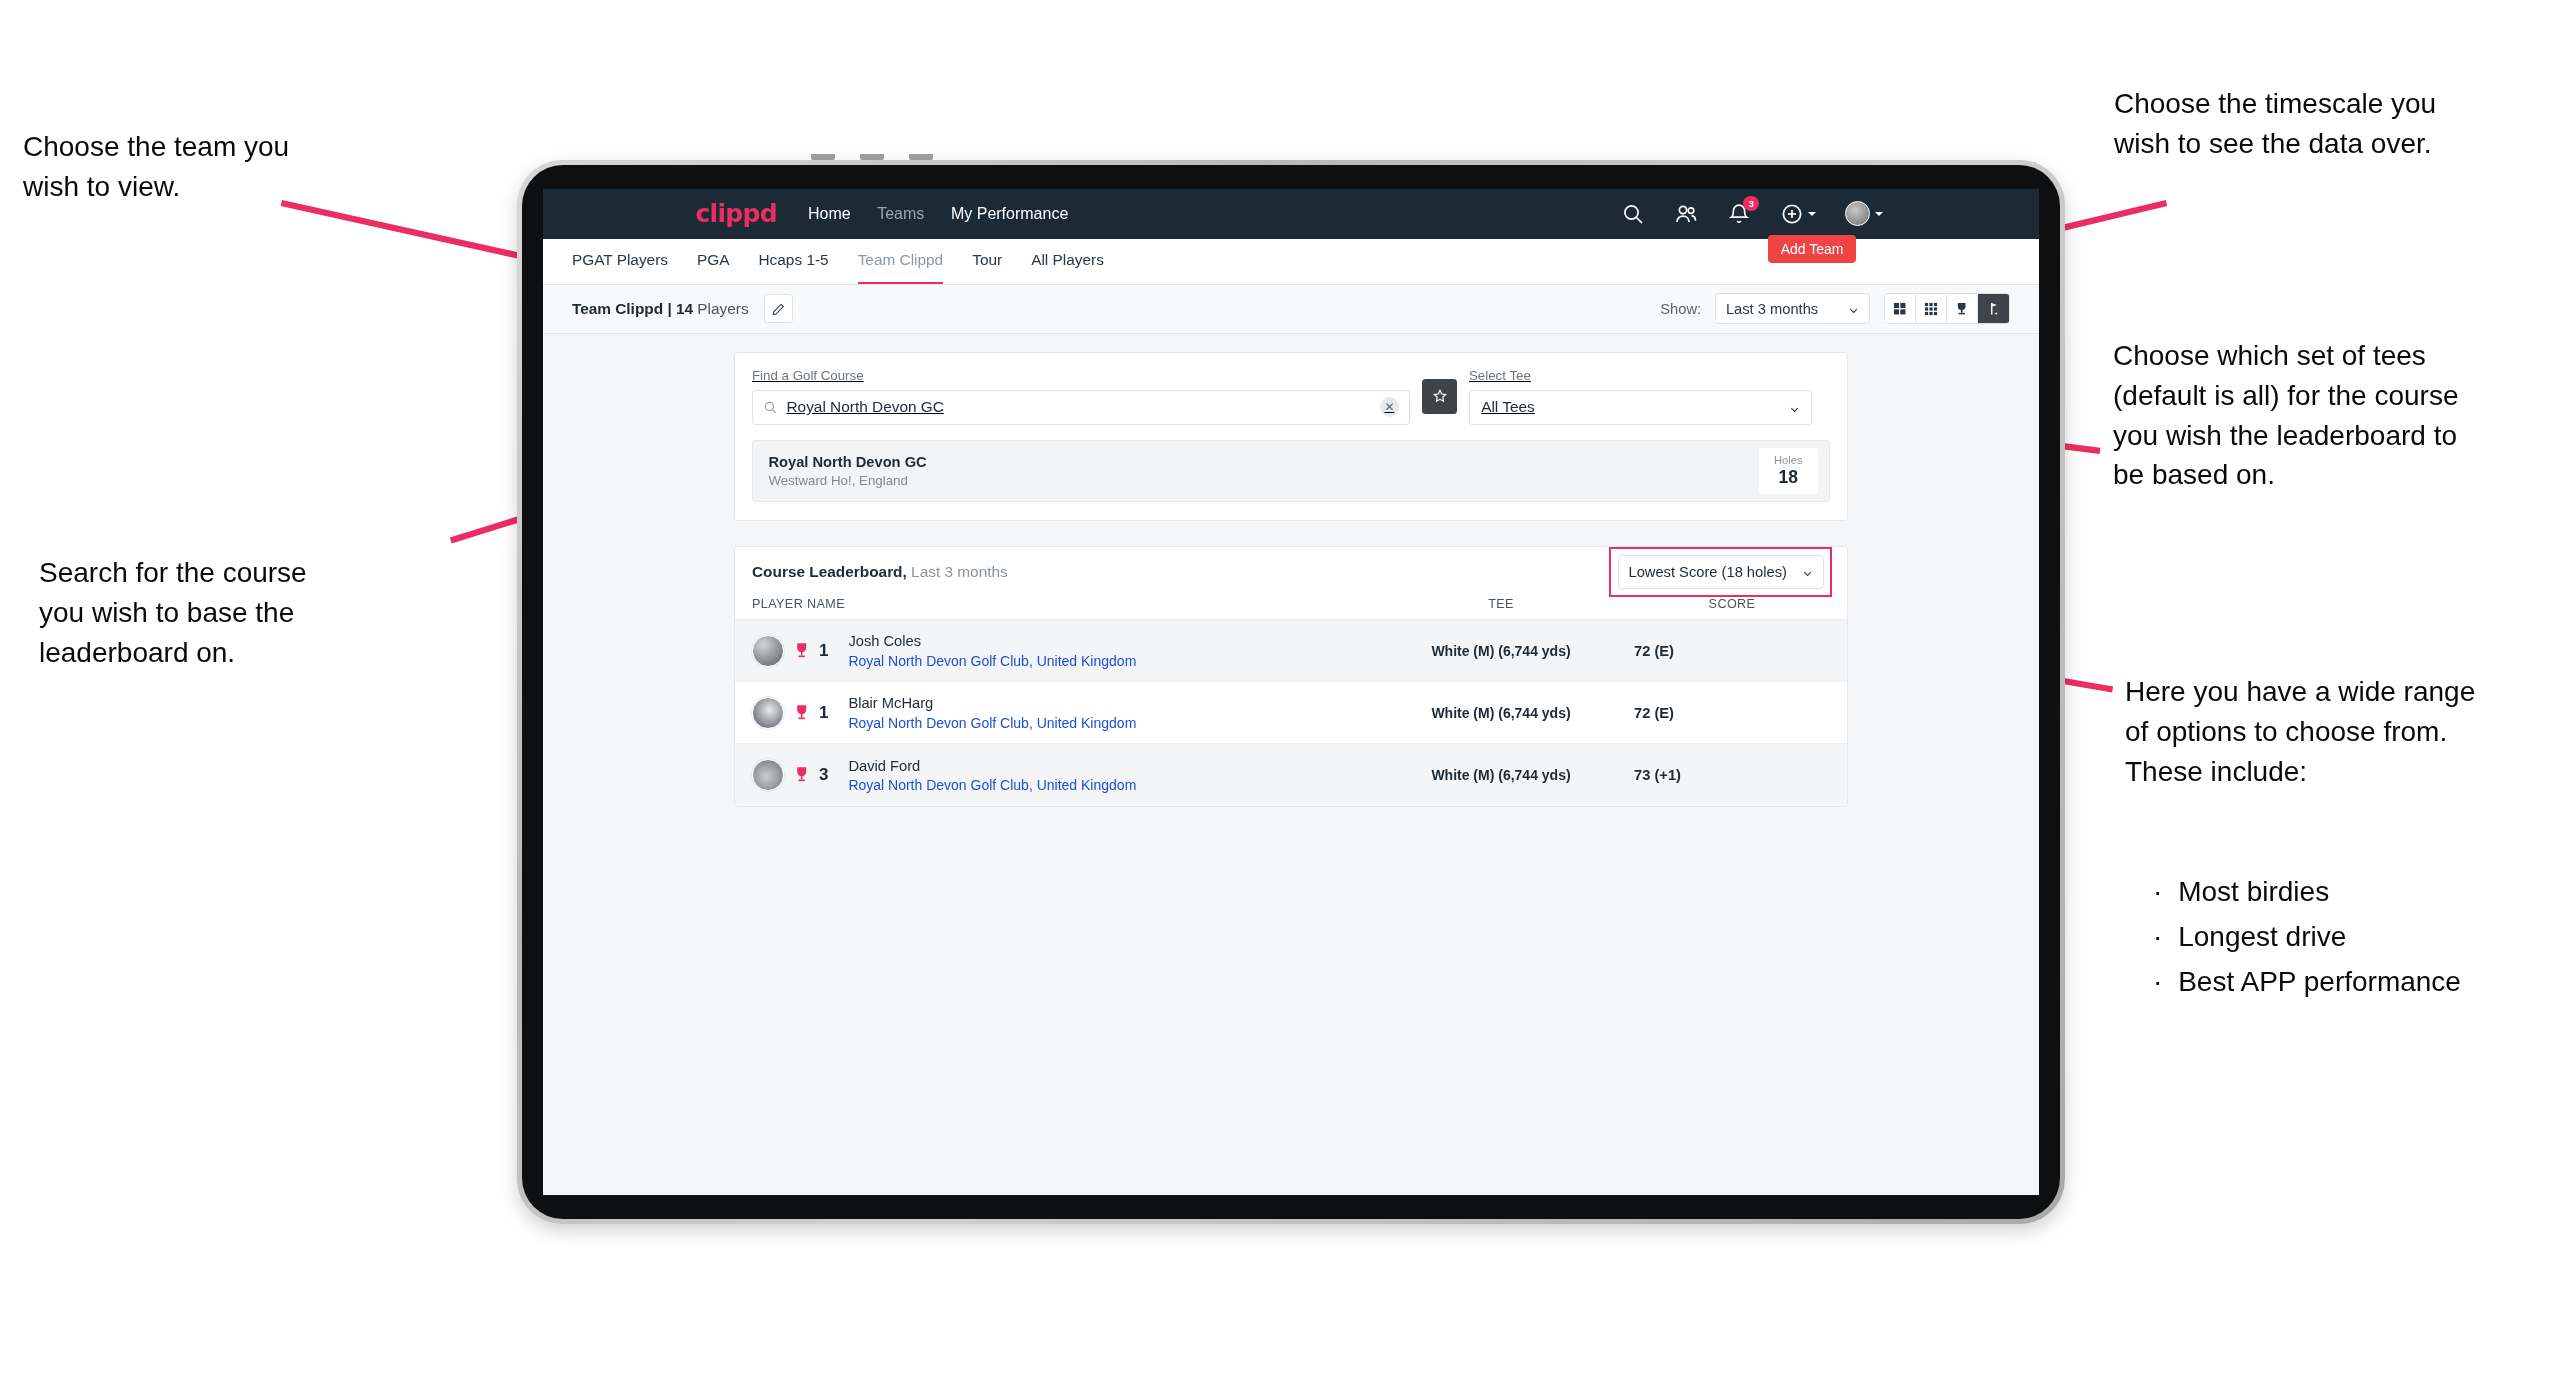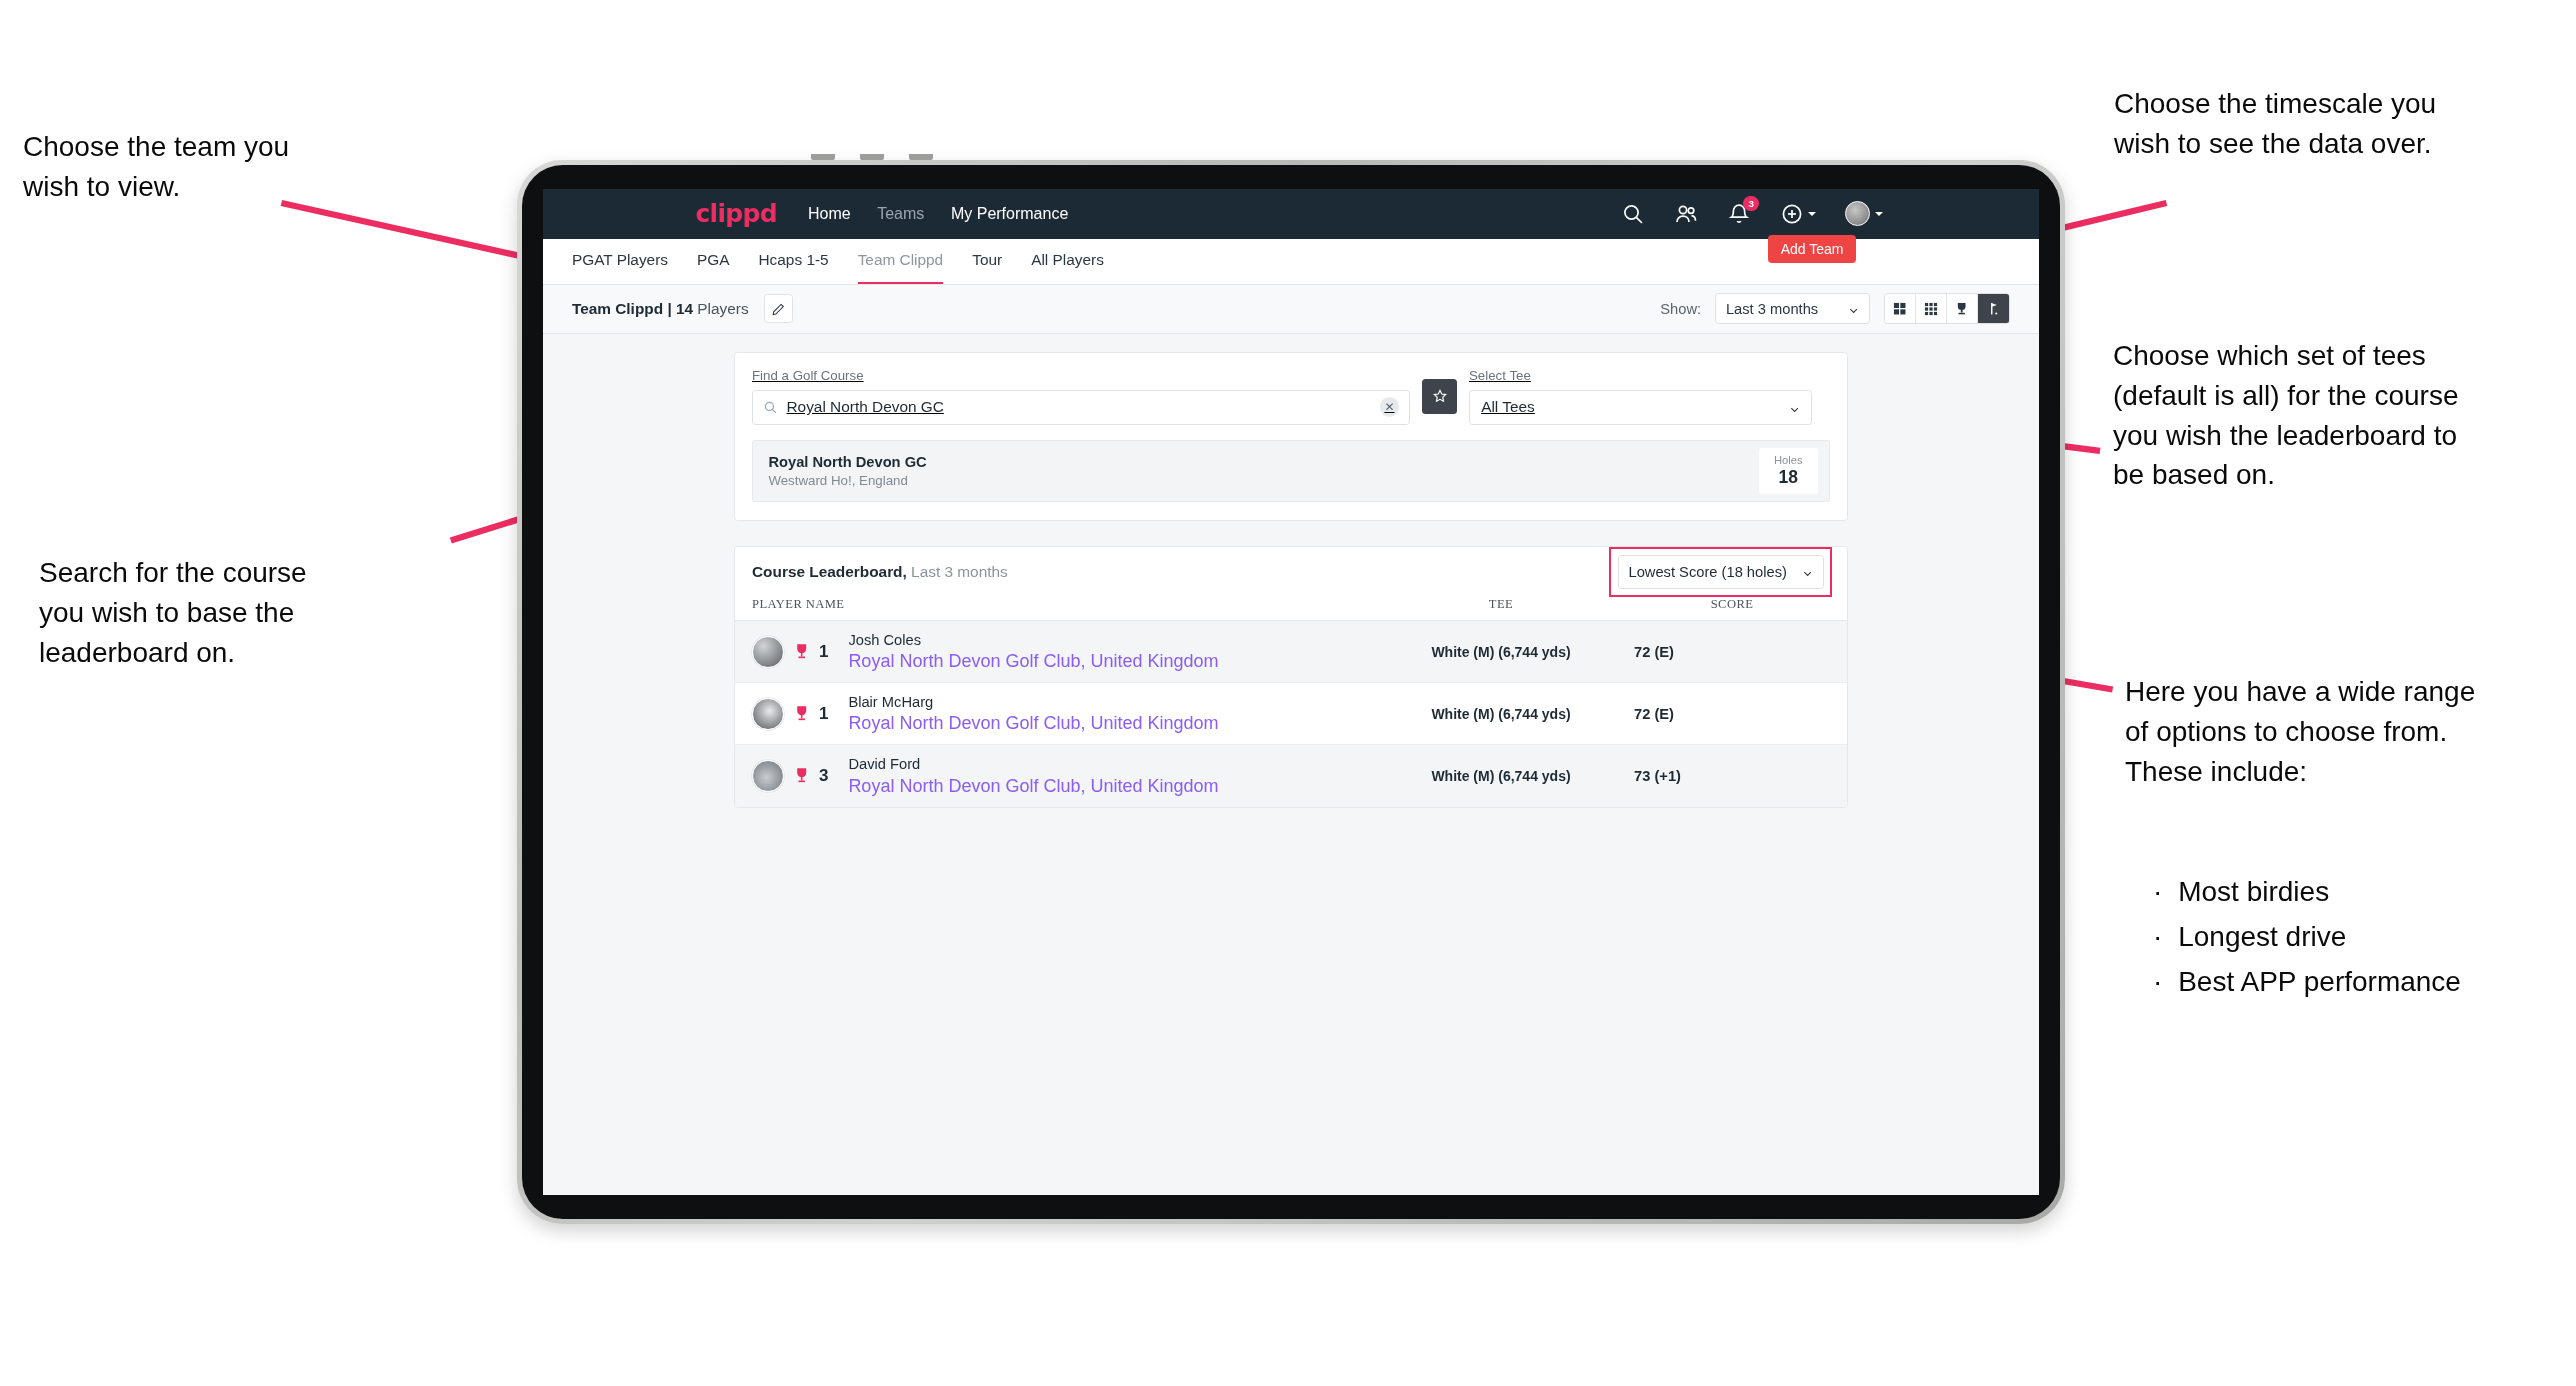--- a/index.html
+++ b/index.html
@@ -200,21 +200,21 @@
   .metric-wrap { margin-left: auto; position: relative; padding: 6.3px; }
   .metric-wrap.highlight { outline: 2.8px solid #ec2d62; background: #fff; }
   .metric-select {
     width: 206px; height: 34px; background: #fff;
     border: 0.7px solid #dde1e5; border-radius: 3.5px;
     display: flex; align-items: center; padding: 0 9.8px;
     font-size: 14.7px; color: #1e2a34;
   }
   .lb-cols {
     display: flex; align-items: center;
-    padding: 0 17px 8.4px; border-bottom: 0.7px solid #e7eaed; font-family: Liberation Serif, serif;
+    padding: 0 17px 8.4px; border-bottom: 0.7px solid #e7eaed;
   }
   .col-player { width: 616px; font-size: 12.6px; color: #4a545d; letter-spacing: 0.4px; }
   .col-tee { width: 266px; text-align: center; font-size: 12.6px; color: #4a545d; letter-spacing: 0.4px; }
   .col-score { flex: 1; text-align: center; font-size: 12.6px; color: #4a545d; letter-spacing: 0.4px; }
   .lb-row {
     display: flex; align-items: center;
     padding: 0 17px; height: 62px;
     border-bottom: 0.7px solid #edf0f2;
   }
   .lb-row.alt { background: #f3f5f7; }
@@ -224,21 +224,21 @@
     border: 1.4px solid #fff; box-shadow: 0 0 0 0.7px #dfe3e6;
     background: radial-gradient(circle at 35% 30%, #d2d5d8, #555b60);
   }
   .p-avatar.a2 { background: radial-gradient(circle at 55% 40%, #e8eaec, #4e5358); }
   .p-avatar.a3 { background: radial-gradient(circle at 45% 55%, #c9cdd1, #6a7075); }
   .trophy-ic { width: 15.4px; height: 18px; }
   .trophy-ic svg { width: 100%; height: 100%; }
   .rank { font-size: 17px; font-weight: 700; color: #1e2a34; min-width: 12.6px; }
   .p-names { margin-left: 7px; }
   .p-name { font-size: 14.7px; color: #1e2a34; }
-  .p-club { font-size: 18px; color: #8b5cf6; margin-top: 3.5px; }
+  .p-club { font-size: 14px; color: #1d4ed8; margin-top: 3.5px; }
   .lb-tee { width: 266px; text-align: center; font-size: 14px; font-weight: 700; color: #1e2a34; }
   .lb-score { flex: 1; font-size: 14.7px; font-weight: 700; color: #1e2a34; }
 </style>
 </head>
 <body>
 
 <div id="stage">
 
   <div class="annot" style="left:23px; top:127px; width:392px;">Choose the team you
 wish to view.</div>

